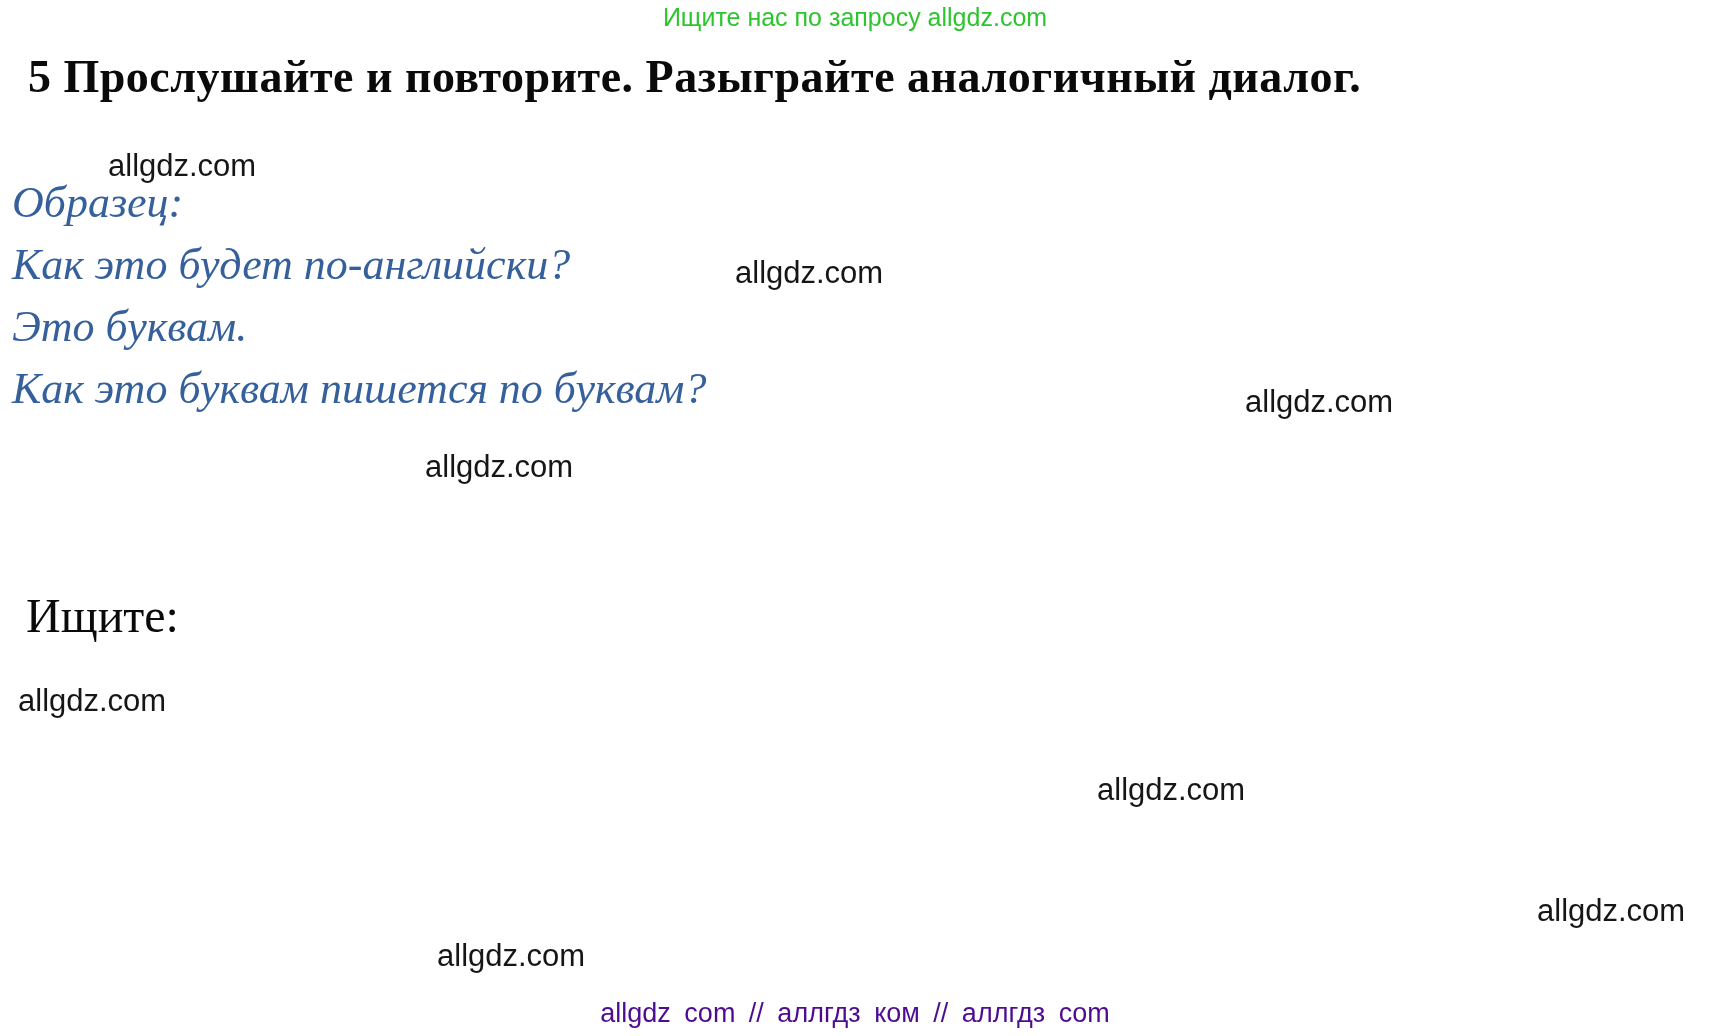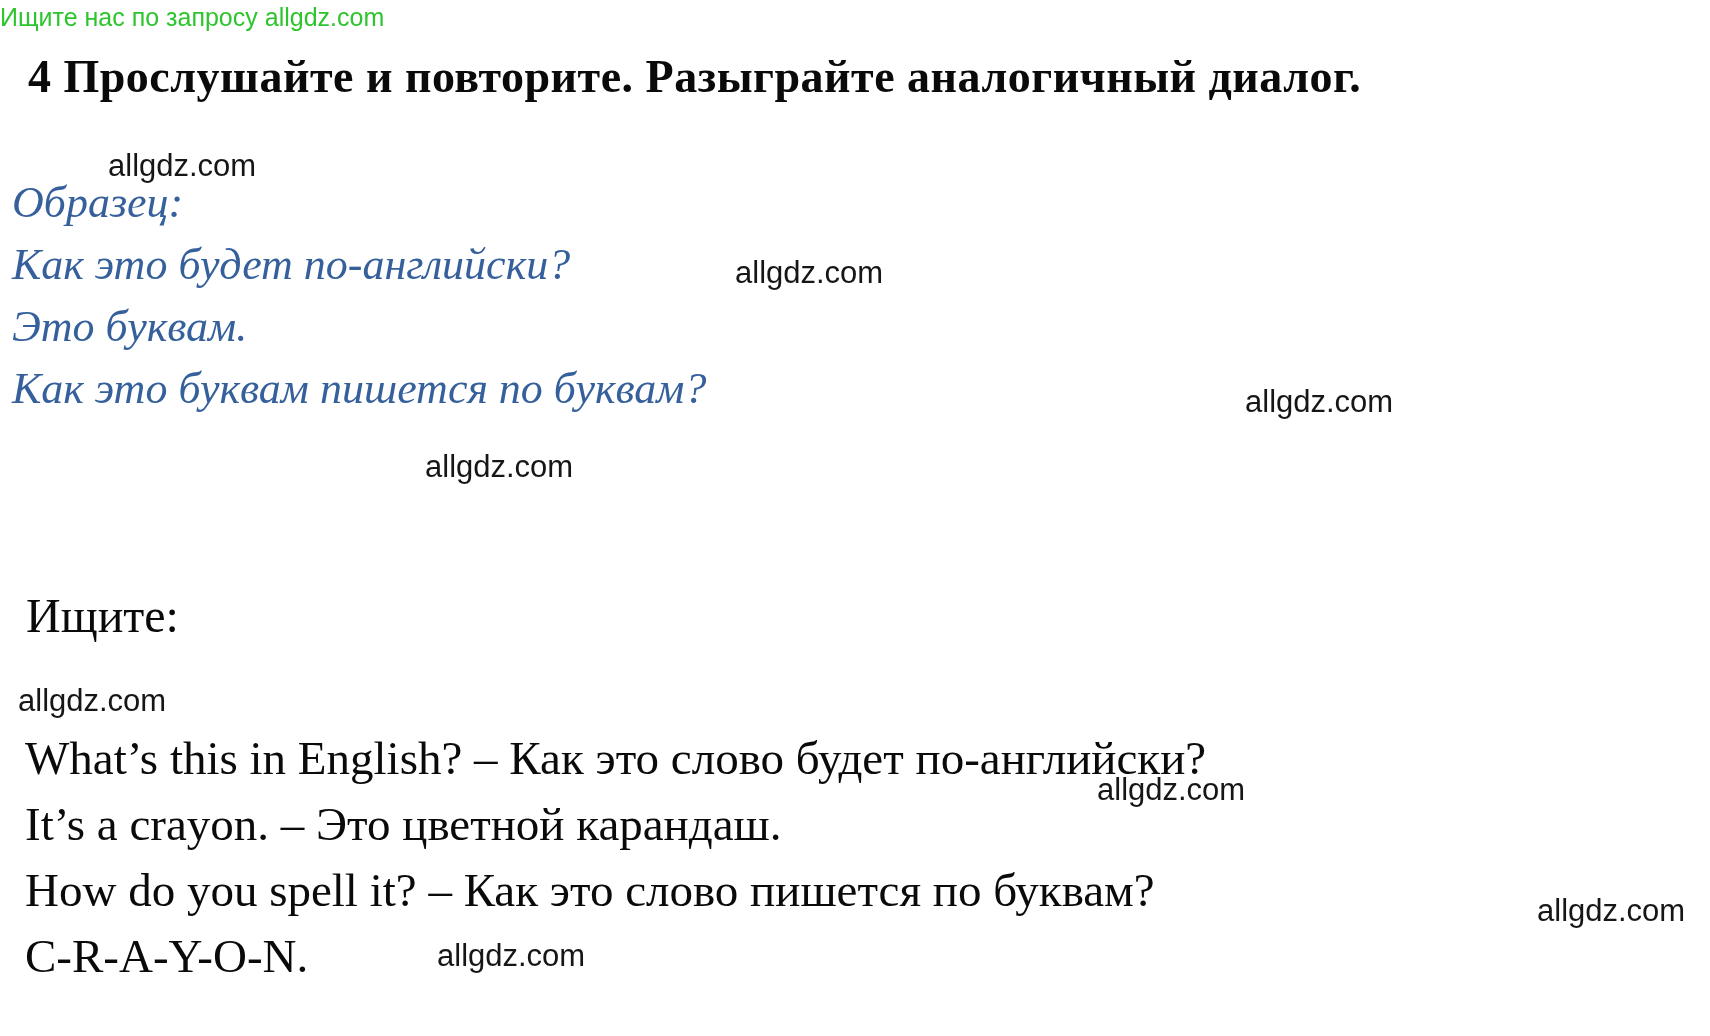--- a/index.html
+++ b/index.html
@@ -15,20 +15,21 @@
   .page{
     position:relative;
     width:1710px;height:1036px;
     background:var(--bg);
     overflow:hidden;
     font-family:"Liberation Serif", serif;
   }
   .abs{position:absolute;white-space:nowrap;}
   .promo-banner{
     top:3px;left:0;right:0;
+    text-align:center;
     font-family:"Liberation Sans", sans-serif;
     font-size:25px;
     color:var(--green);
   }
   .heading{
     top:50px;left:28px;
     font-size:46px;
     font-weight:bold;
     letter-spacing:.5px;
     color:var(--ink);
@@ -65,44 +66,39 @@
     color:var(--purple);
   }
 </style>
 </head>
 <body>
 
 <div class="page">
 
   <div class="abs promo-banner">Ищите нас по запросу allgdz.com</div>
 
-  <div class="abs heading">4 Прослушайте и повторите. Разыграйте аналогичный диалог.</div>
+  <div class="abs heading">5 Прослушайте и повторите. Разыграйте аналогичный диалог.</div>
 
   <span class="abs watermark" style="top:148px;left:108px;">allgdz.com</span>
 
   <div class="abs sample-block">
     <div>Образец:</div>
     <div>Как это будет по-английски?</div>
     <div>Это буквам.</div>
     <div>Как это буквам пишется по буквам?</div>
   </div>
 
   <span class="abs watermark" style="top:255px;left:735px;">allgdz.com</span>
   <span class="abs watermark" style="top:384px;left:1245px;">allgdz.com</span>
   <span class="abs watermark" style="top:449px;left:425px;">allgdz.com</span>
 
   <div class="abs answer-label">Ищите:</div>
 
   <span class="abs watermark" style="top:683px;left:18px;">allgdz.com</span>
 
-  <div class="abs answer-block">
-    <div>What’s this in English? – Как это слово будет по-английски?</div>
-    <div>It’s a crayon. – Это цветной карандаш.</div>
-    <div>How do you spell it? – Как это слово пишется по буквам?</div>
-    <div>C-R-A-Y-O-N.</div>
-  </div>
 
   <span class="abs watermark" style="top:772px;left:1097px;">allgdz.com</span>
   <span class="abs watermark" style="top:893px;left:1537px;">allgdz.com</span>
   <span class="abs watermark" style="top:938px;left:437px;">allgdz.com</span>
 
+  <div class="abs footer-line">allgdz com // аллгдз ком // аллгдз com</div>
 
 </div>
 
 </body></html>

